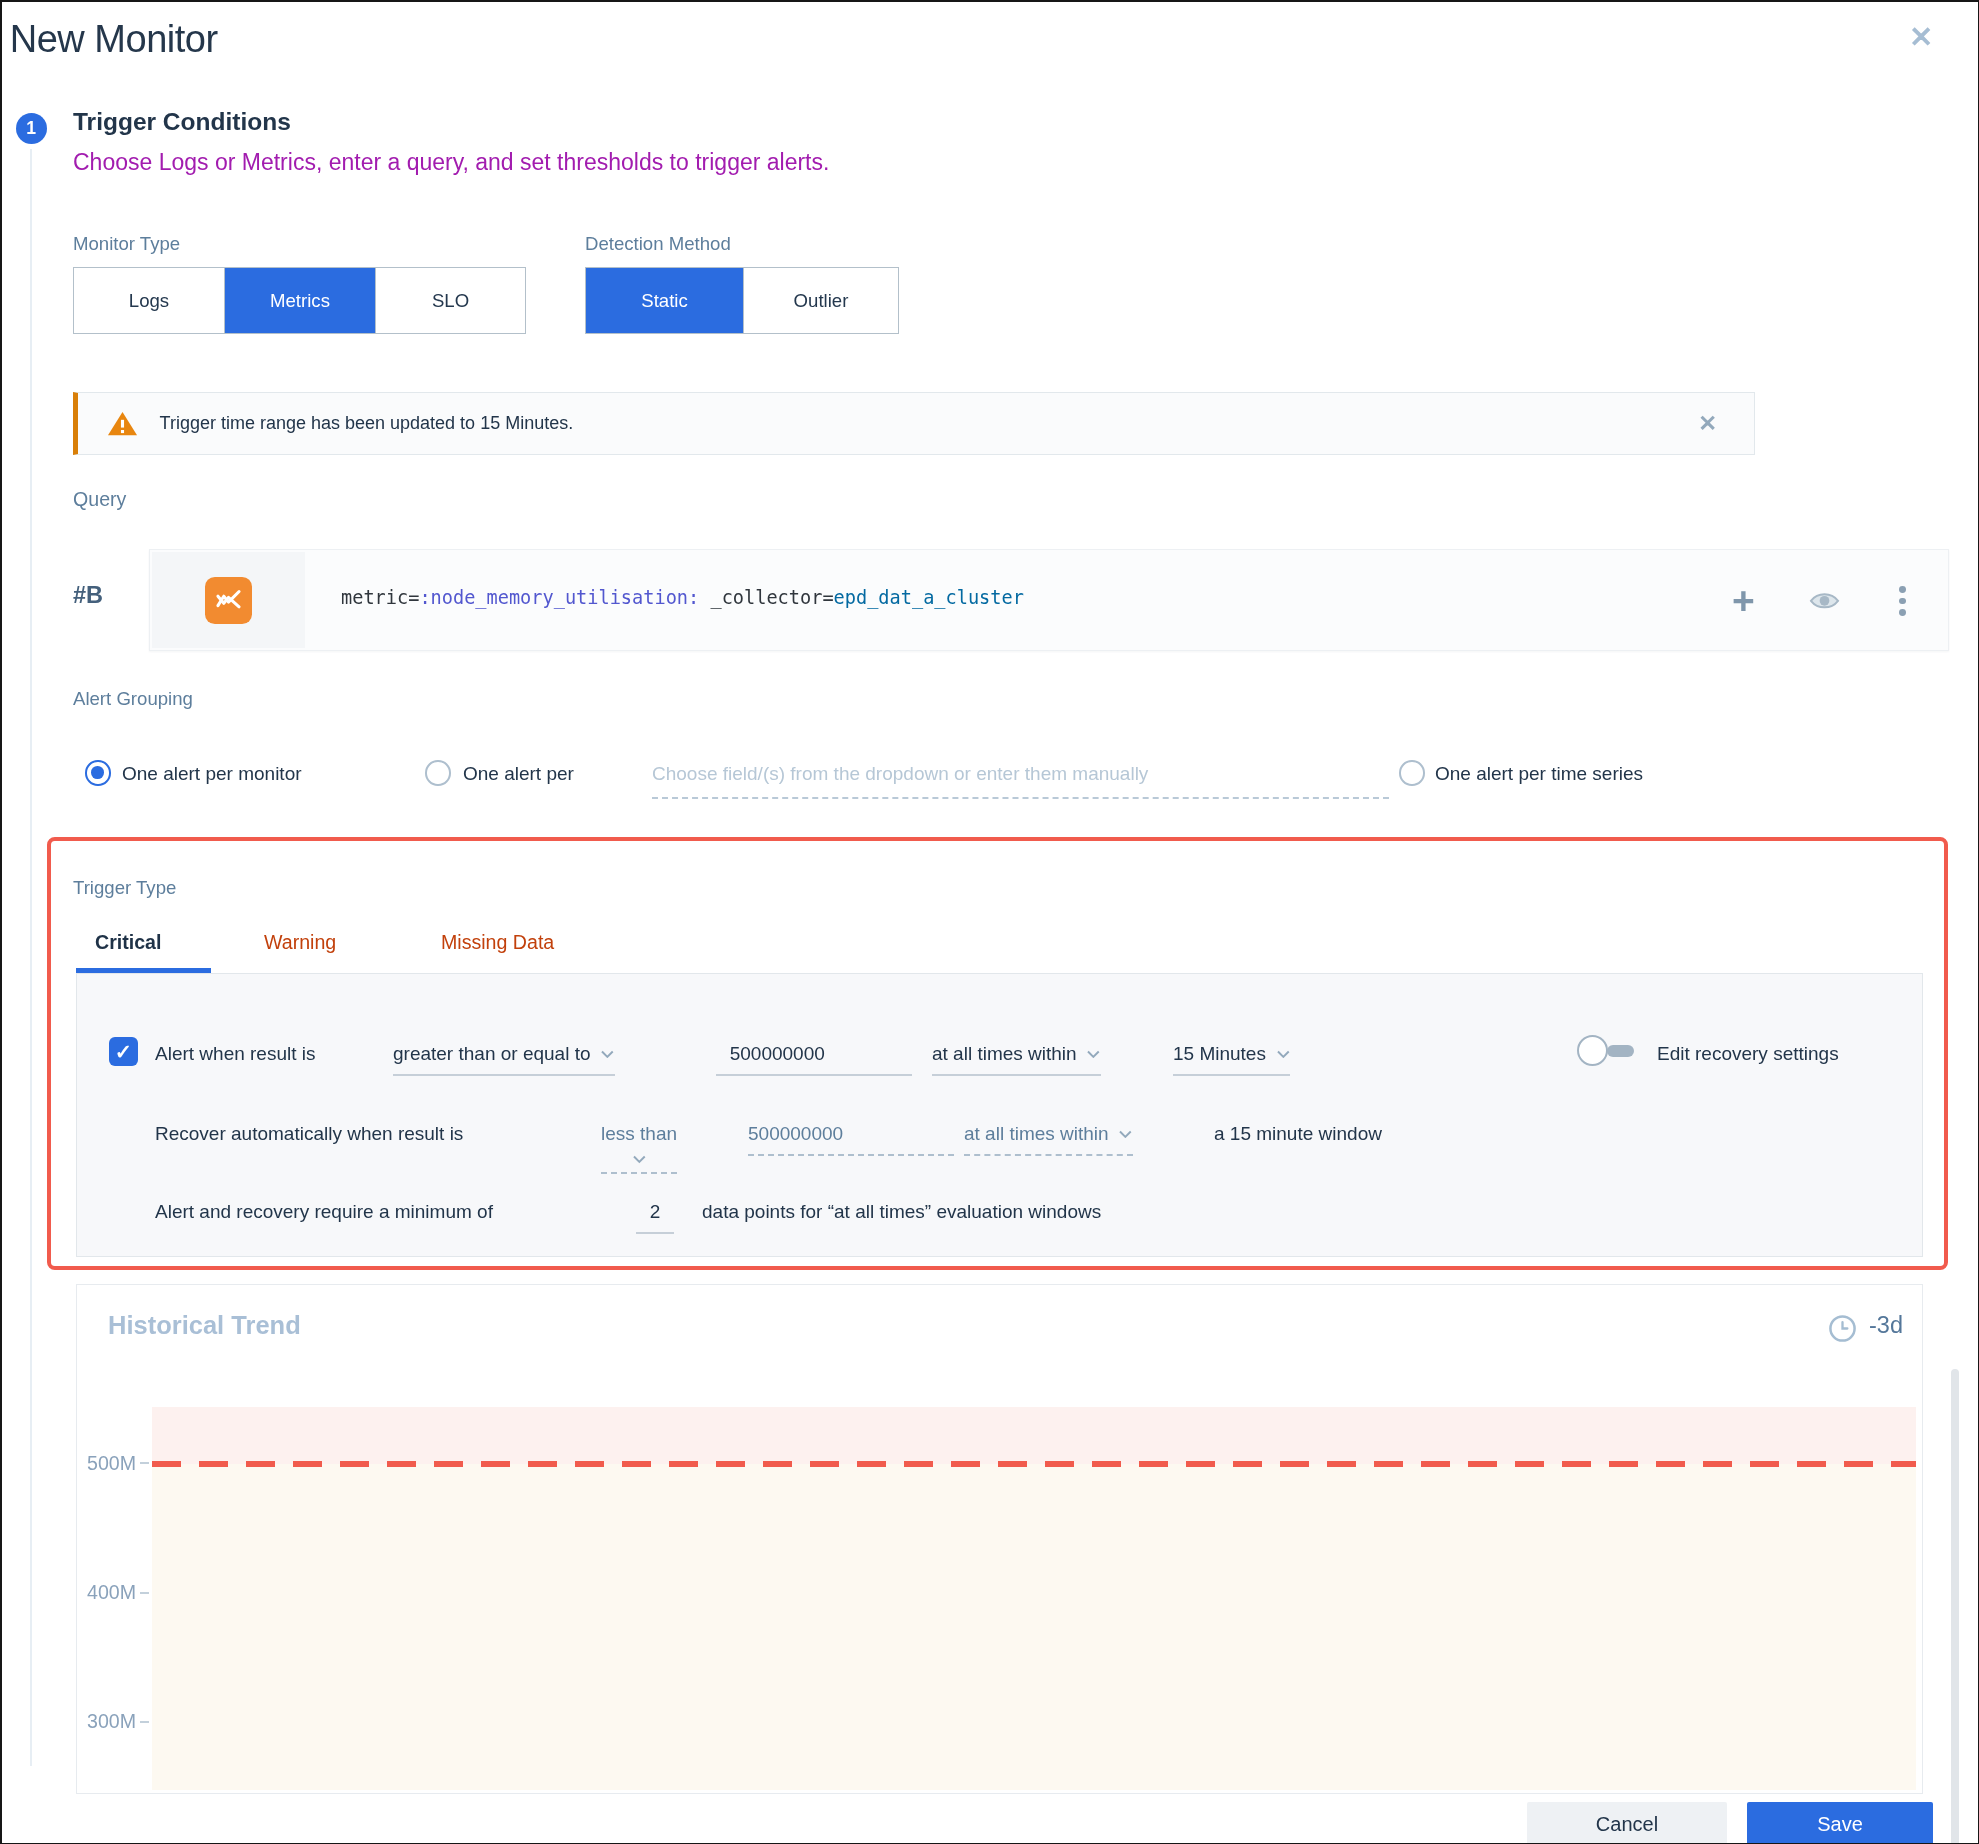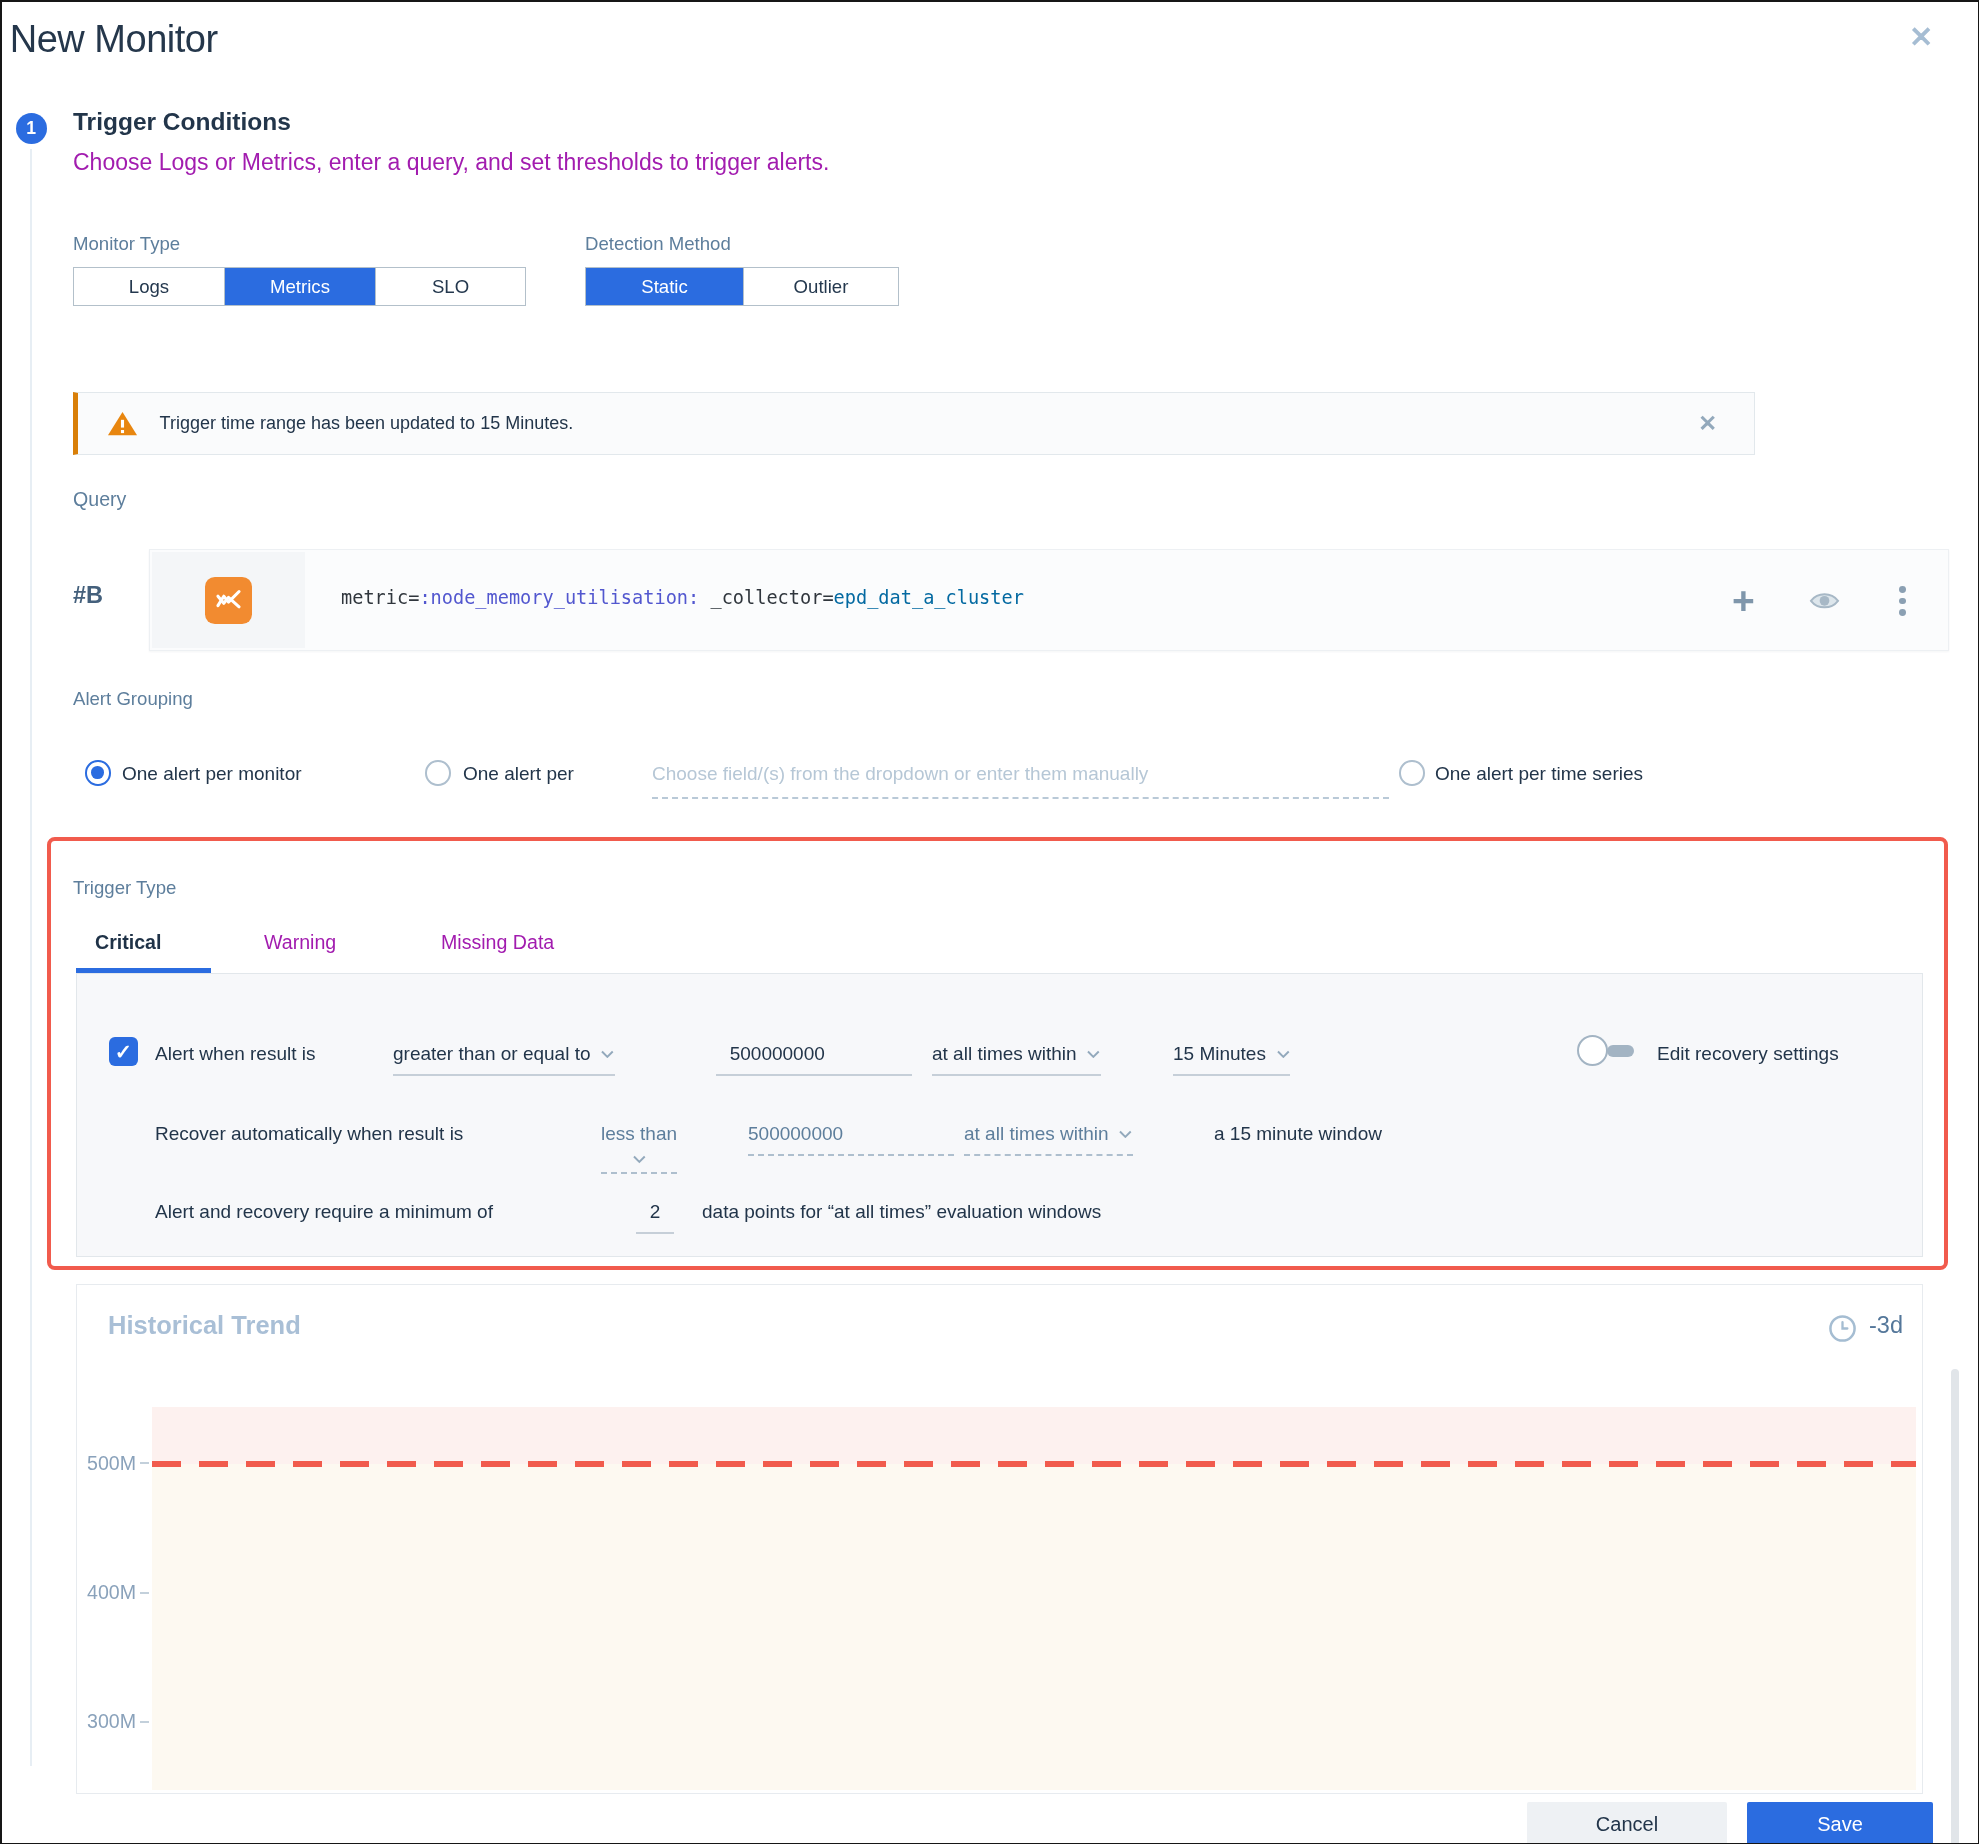--- a/index.html
+++ b/index.html
@@ -16,21 +16,21 @@
   .step-line { left:28px; top:147px; width:2px; height:1617px; background:#e7eef4; }
   .step-circle { left:13.7px; top:111px; width:31px; height:31px; border-radius:50%; background:#2b6ce0; color:#fff;
                  display:flex; align-items:center; justify-content:center; font-size:17.6px; font-weight:700; }
   .step-title { left:71px; top:106px; font-size:24.5px; font-weight:700; color:#22354a; }
   .step-sub { left:71px; top:147px; font-size:23px; color:#a21caf; }
 
   
   .fld-label { font-size:18.6px; color:#5d7e9c; }
 
   
-  .seg-group { display:flex; border:1px solid #b3c0ca; height:39px; background:#fff; }
+  .seg-group { display:flex; border:1px solid #b3c0ca; height:67px; background:#fff; }
   .seg { display:flex; align-items:center; justify-content:center; font-size:18.6px; color:#24384e; background:#fff;
          border-left:1px solid #b3c0ca; cursor:pointer; }
   .seg:first-child { border-left:none; }
   .seg.active { background:#2b6ce0; color:#fff; }
 
   
   .banner { left:71px; top:390px; width:1682px; height:63px; background:#fafbfc; border:1px solid #e2e8ec;
             border-left:5.9px solid #d97f08; display:flex; align-items:center; }
   .banner-text { margin-left:21.6px; font-size:18px; color:#22354a; }
   .banner-close { position:absolute; right:37px; font-size:22.5px; font-weight:700; color:#93a9bc; cursor:pointer; }
@@ -58,21 +58,21 @@
            display:flex; align-items:center; justify-content:center; }
   .radio.sel { border:2.9px solid #2b6ce0; }
   .radio.sel .dot { width:12.7px; height:12.7px; border-radius:50%; background:#2b6ce0; }
   .rlabel { font-size:19px; color:#22354a; }
   .ag-placeholder { font-size:19px; color:#b6c7d6; border-bottom:2px dashed #b9c9d7; padding-bottom:11.8px; width:737px; cursor:text; }
 
   
   .red-rect { left:45px; top:835px; width:1901px; height:433px; border:4.9px solid #f15b4d; border-radius:7.8px; pointer-events:none; }
 
   
-  .tab { font-size:19.6px; color:#a21caf; cursor:pointer; }
+  .tab { font-size:19.6px; color:#c2410c; cursor:pointer; }
   .tab.active { color:#1f3247; font-weight:700; }
   .tab-underline { left:74px; top:966px; width:135px; height:4.9px; background:#2b6ce0; }
 
   .cond-panel { left:74px; top:971px; width:1847px; height:284px; background:#f7f8fa; border:1px solid #e2e7eb; }
 
   .checkbox { position:absolute; left:32px; top:63px; width:29px; height:29px; background:#2b6ce0; border-radius:5.9px;
               color:#fff; font-size:20.6px; font-weight:700; display:flex; align-items:center; justify-content:center; cursor:pointer; }
   .cond-text { font-size:19px; color:#22354a; }
   .ctl { display:inline-flex; align-items:center; gap:9.8px; border-bottom:2px solid #c6cfd8; padding-bottom:8.8px; cursor:pointer; font-size:19px; color:#22354a; }
   .ctl.dashed { border-bottom:2px dashed #aebfce; color:#5d7e9c; }

